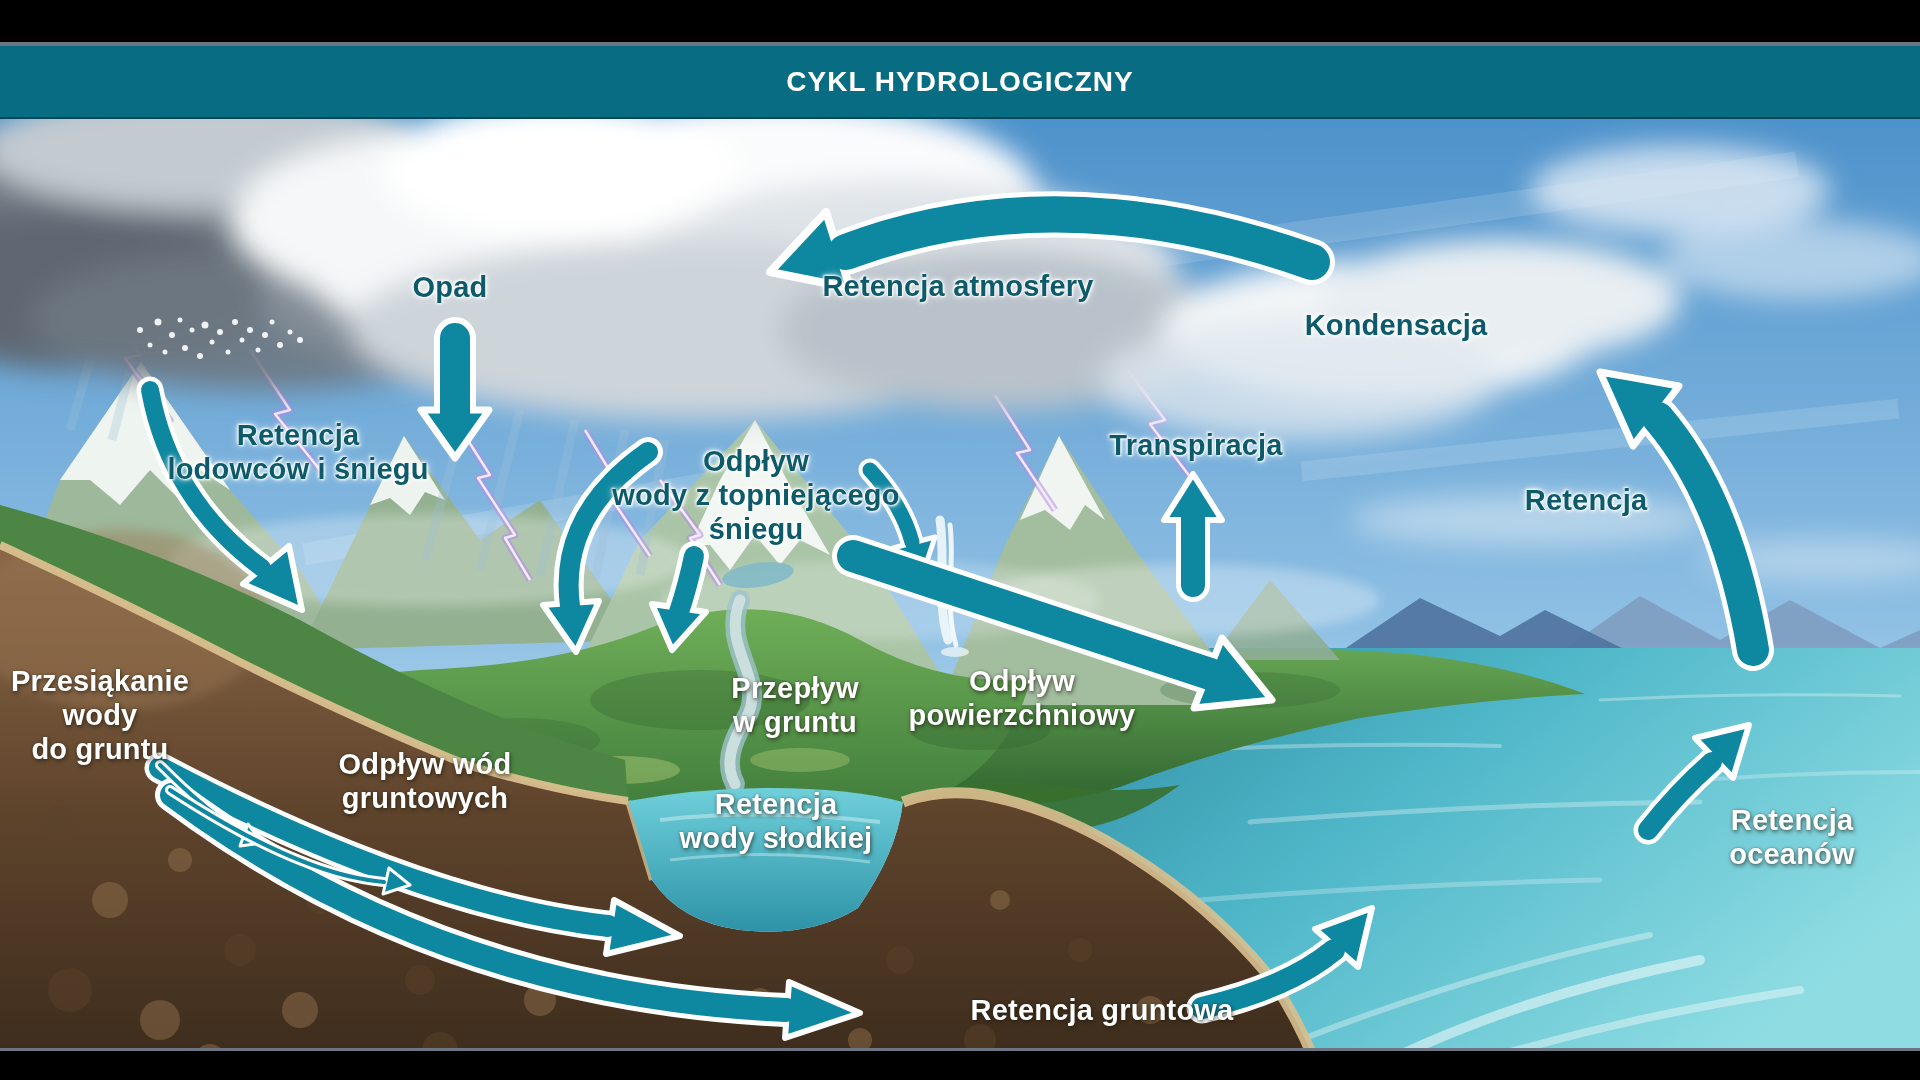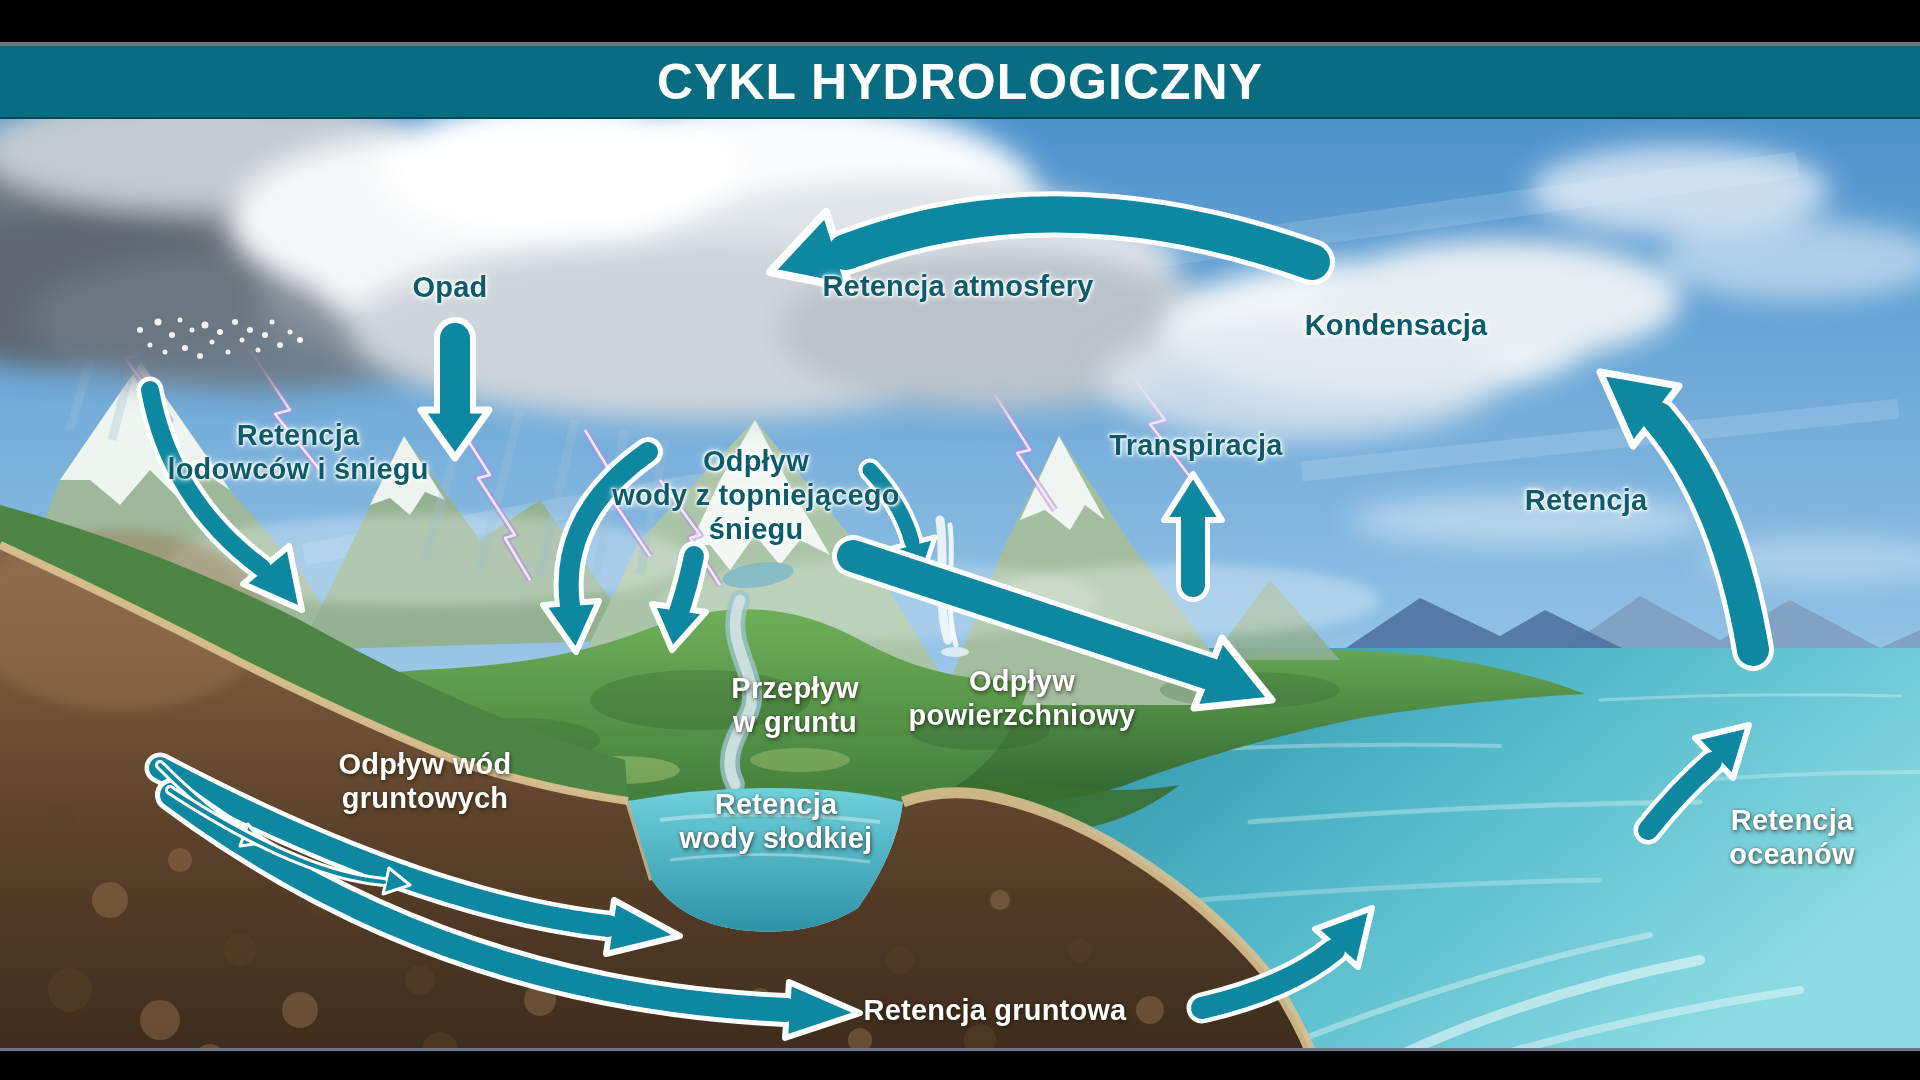--- a/index.html
+++ b/index.html
@@ -2,21 +2,21 @@
 <html><head>
 <meta charset="utf-8">
 <style>
   html,body{margin:0;padding:0;background:#000;}
   .stage{position:relative;width:1920px;height:1080px;overflow:hidden;background:#000;
          font-family:"Liberation Sans",sans-serif;}
   .topbar{position:absolute;left:0;top:0;width:1920px;height:42px;background:#000;}
   .topline{position:absolute;left:0;top:42px;width:1920px;height:4px;background:#6e7582;}
   .banner{position:absolute;left:0;top:46px;width:1920px;height:71px;background:#086d82;
           border-bottom:2px solid rgba(0,0,0,.35);display:flex;align-items:center;justify-content:center;}
-  .banner h1{margin:0;color:#fff;font-size:50px;font-weight:700;letter-spacing:1px;}
+  .banner h1{margin:0;color:#fff;font-size:28px;font-weight:700;letter-spacing:1px;}
   .scene{position:absolute;left:0;top:0;width:1920px;height:1080px;}
   .botline{position:absolute;left:0;top:1048px;width:1920px;height:3px;background:#6e7582;}
   .botbar{position:absolute;left:0;top:1051px;width:1920px;height:29px;background:#000;}
   .lbl{position:absolute;transform:translate(-50%,-50%);font-weight:700;font-size:29px;
        line-height:1.18;text-align:center;white-space:pre-line;letter-spacing:.2px;}
   .lbl.dark{color:#0d5a6b;
     text-shadow:0 0 4px rgba(255,255,255,.95),0 0 9px rgba(255,255,255,.8),
                 1px 1px 2px rgba(255,255,255,.9),-1px -1px 2px rgba(255,255,255,.9);}
   .lbl.light{color:#fff;
     text-shadow:1px 2px 4px rgba(30,25,10,.6),0 0 3px rgba(0,0,0,.3);}
@@ -361,27 +361,30 @@
   <div class="lbl dark" style="left:1586px;top:500px;">Retencja</div>
   <div class="lbl dark" style="left:298px;top:452px;">Retencja
 lodowców i śniegu</div>
   <div class="lbl dark" style="left:756px;top:495px;">Odpływ
 wody z topniejącego
 śniegu</div>
   <div class="lbl light" style="left:795px;top:705px;">Przepływ
 w gruntu</div>
   <div class="lbl light" style="left:1022px;top:698px;">Odpływ
 powierzchniowy</div>
+  <div class="lbl light" style="left:100px;top:715px;">Przesiąkanie
+wody
+do gruntu</div>
   <div class="lbl light" style="left:425px;top:781px;">Odpływ wód
 gruntowych</div>
   <div class="lbl light" style="left:776px;top:821px;">Retencja
 wody słodkiej</div>
   <div class="lbl light" style="left:1792px;top:837px;">Retencja
 oceanów</div>
-  <div class="lbl light" style="left:995px;top:1010px;">Retencja gruntowa</div>
+  <div class="lbl light" style="left:1102px;top:1010px;">Retencja gruntowa</div>
 
   <div class="topbar"></div>
   <div class="topline"></div>
   <div class="banner">
     <h1>CYKL HYDROLOGICZNY</h1>
   </div>
   <div class="botline"></div>
   <div class="botbar"></div>
 </div>
 

